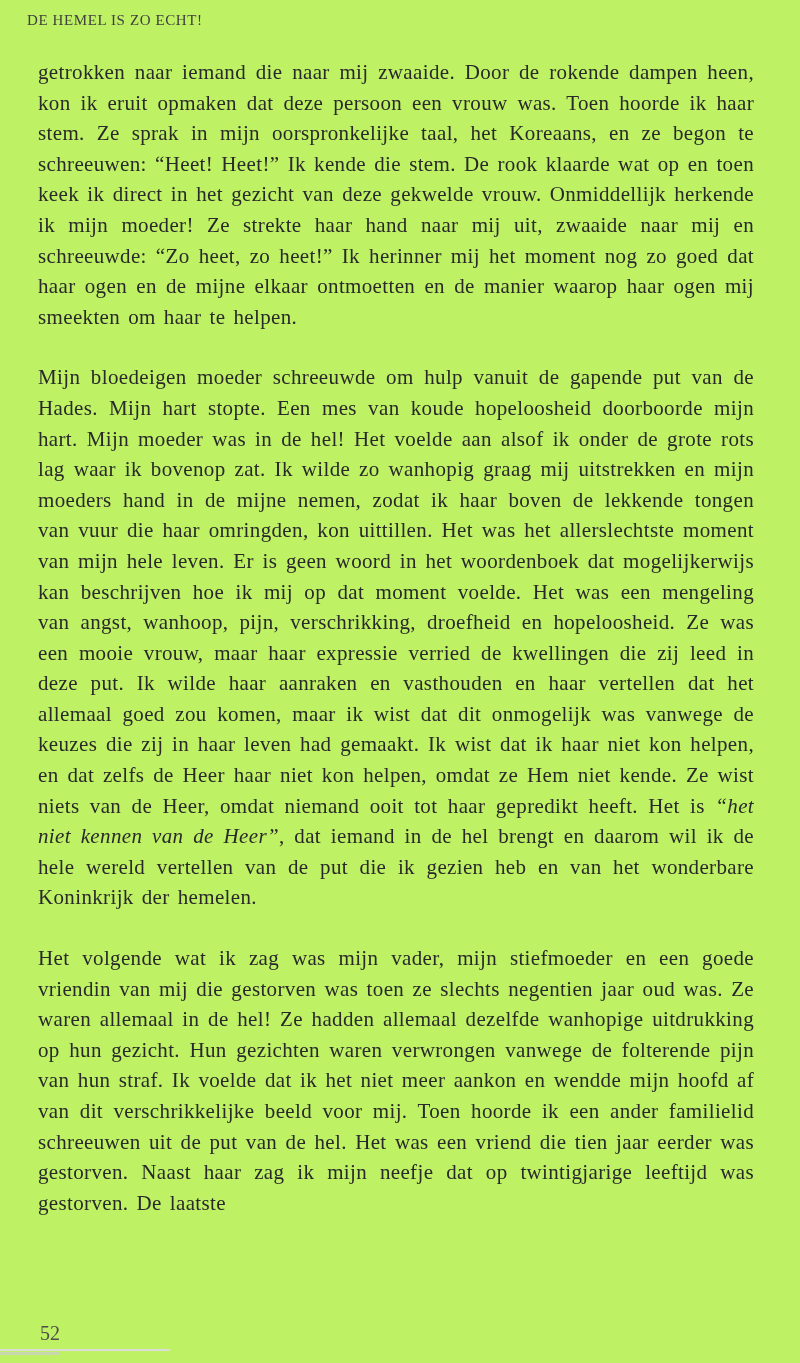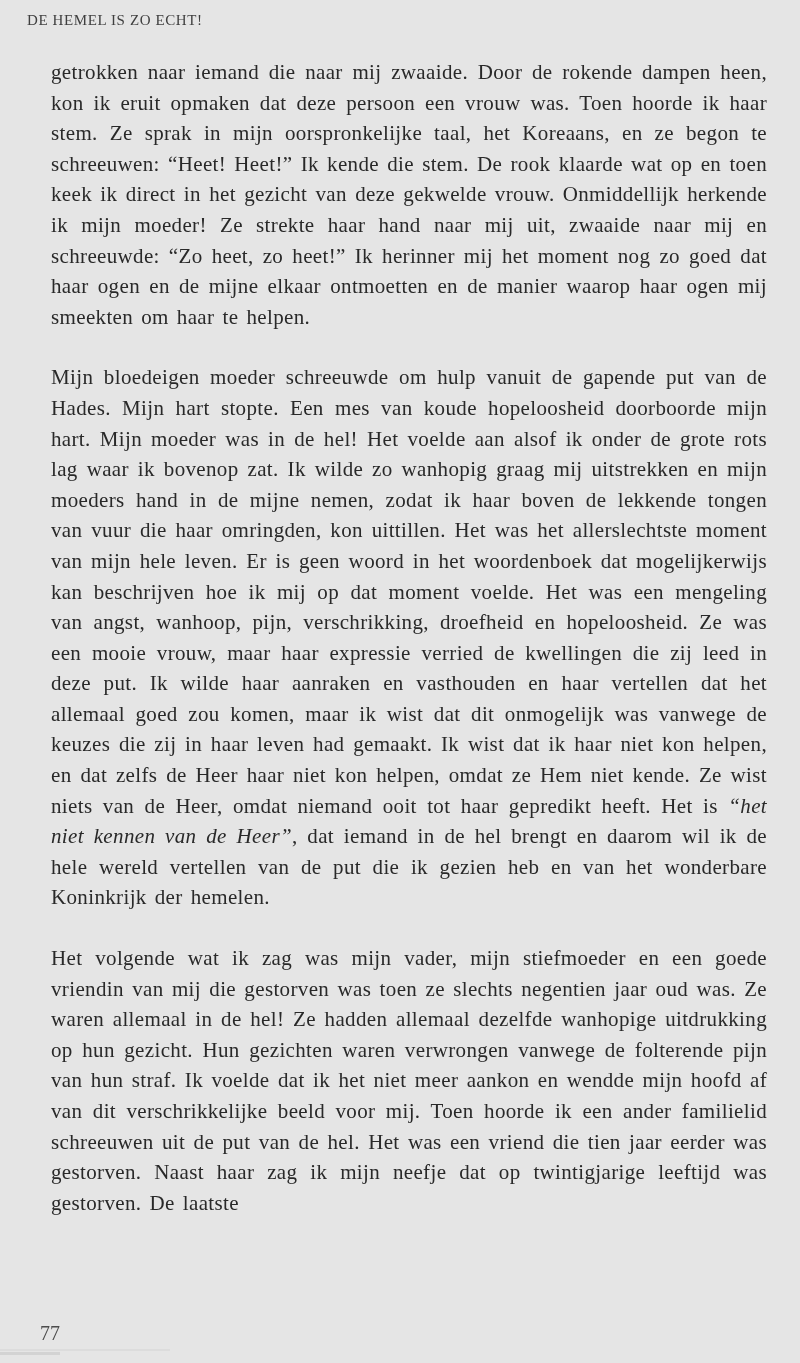--- a/index.html
+++ b/index.html
@@ -4,37 +4,37 @@
 <style>
   html, body {
     margin: 0;
     padding: 0;
     background: #ffffff;
   }
   .page {
     position: relative;
     width: 800px;
     height: 1363px;
-    background: #e5e5e5;
+    background: #bef264;
     overflow: hidden;
     font-family: "Liberation Serif", "DejaVu Serif", serif;
   }
   .running-head {
     position: absolute;
     top: 12px;
     left: 27px;
     font-size: 15px;
     letter-spacing: 0.6px;
     color: #3f3f3f;
     font-family: "Liberation Serif", "DejaVu Serif", serif;
   }
   .body-text {
     position: absolute;
     top: 57px;
-    left: 51px;
+    left: 38px;
     width: 716px;
     font-size: 21px;
     line-height: 30.6px;
     letter-spacing: 0.35px;
     word-spacing: 2.5px;
     color: #292929;
     text-align: justify;
   }
   .para {
     margin: 0 0 30px 0;
@@ -81,18 +81,18 @@
   <div class="body-text">
 
     <p class="para">getrokken naar iemand die naar mij zwaaide. Door de rokende dampen heen, kon ik eruit opmaken dat deze persoon een vrouw was. Toen hoorde ik haar stem. Ze sprak in mijn oorspronkelijke taal, het Koreaans, en ze begon te schreeuwen: “Heet! Heet!” Ik kende die stem. De rook klaarde wat op en toen keek ik direct in het gezicht van deze gekwelde vrouw. Onmiddellijk herkende ik mijn moeder! Ze strekte haar hand naar mij uit, zwaaide naar mij en schreeuwde: “Zo heet, zo heet!” Ik herinner mij het moment nog zo goed dat haar ogen en de mijne elkaar ontmoetten en de manier waarop haar ogen mij smeekten om haar te helpen.</p>
 
     <p class="para"><span>Mijn bloedeigen moeder schreeuwde om hulp vanuit de gapende put van de Hades. Mijn hart stopte. Een mes van koude hopeloosheid doorboorde mijn hart. Mijn moeder was in de hel! Het voelde aan alsof ik onder de grote rots lag waar ik bovenop zat. Ik wilde zo wanhopig graag mij uitstrekken en mijn moeders hand in de mijne nemen, zodat ik haar boven de lekkende tongen van vuur die haar omringden, kon uittillen. Het was het allerslechtste moment van mijn hele leven. Er is geen woord in het woordenboek dat mogelijkerwijs kan beschrijven hoe ik mij op dat moment voelde. Het was een mengeling van angst, wanhoop, pijn, verschrikking, droefheid en hopeloosheid. Ze was een mooie vrouw, maar haar expressie verried de kwellingen die zij leed in deze put. Ik wilde haar aanraken en vasthouden en haar vertellen dat het allemaal goed zou komen, maar ik wist dat dit onmogelijk was vanwege de keuzes die zij in haar leven had gemaakt. Ik wist dat ik haar niet kon helpen, en dat zelfs de Heer haar niet kon helpen, omdat ze Hem niet kende. Ze wist niets van de Heer, omdat niemand ooit tot haar gepredikt heeft. Het is </span><em>“het niet kennen van de Heer”</em><span>, dat iemand in de hel brengt en daarom wil ik de hele wereld vertellen van de put die ik gezien heb en van het wonderbare Koninkrijk der hemelen.</span></p>
 
     <p class="para">Het volgende wat ik zag was mijn vader, mijn stiefmoeder en een goede vriendin van mij die gestorven was toen ze slechts negentien jaar oud was. Ze waren allemaal in de hel! Ze hadden allemaal dezelfde wanhopige uitdrukking op hun gezicht. Hun gezichten waren verwrongen vanwege de folterende pijn van hun straf. Ik voelde dat ik het niet meer aankon en wendde mijn hoofd af van dit verschrikkelijke beeld voor mij. Toen hoorde ik een ander familielid schreeuwen uit de put van de hel. Het was een vriend die tien jaar eerder was gestorven. Naast haar zag ik mijn neefje dat op twintigjarige leeftijd was gestorven. De laatste</p>
 
   </div>
 
-  <div class="page-number">77</div>
+  <div class="page-number">52</div>
 
   <div class="scan-line"></div>
   <div class="scan-smudge"></div>
 
 </div>
 
 </body></html>

